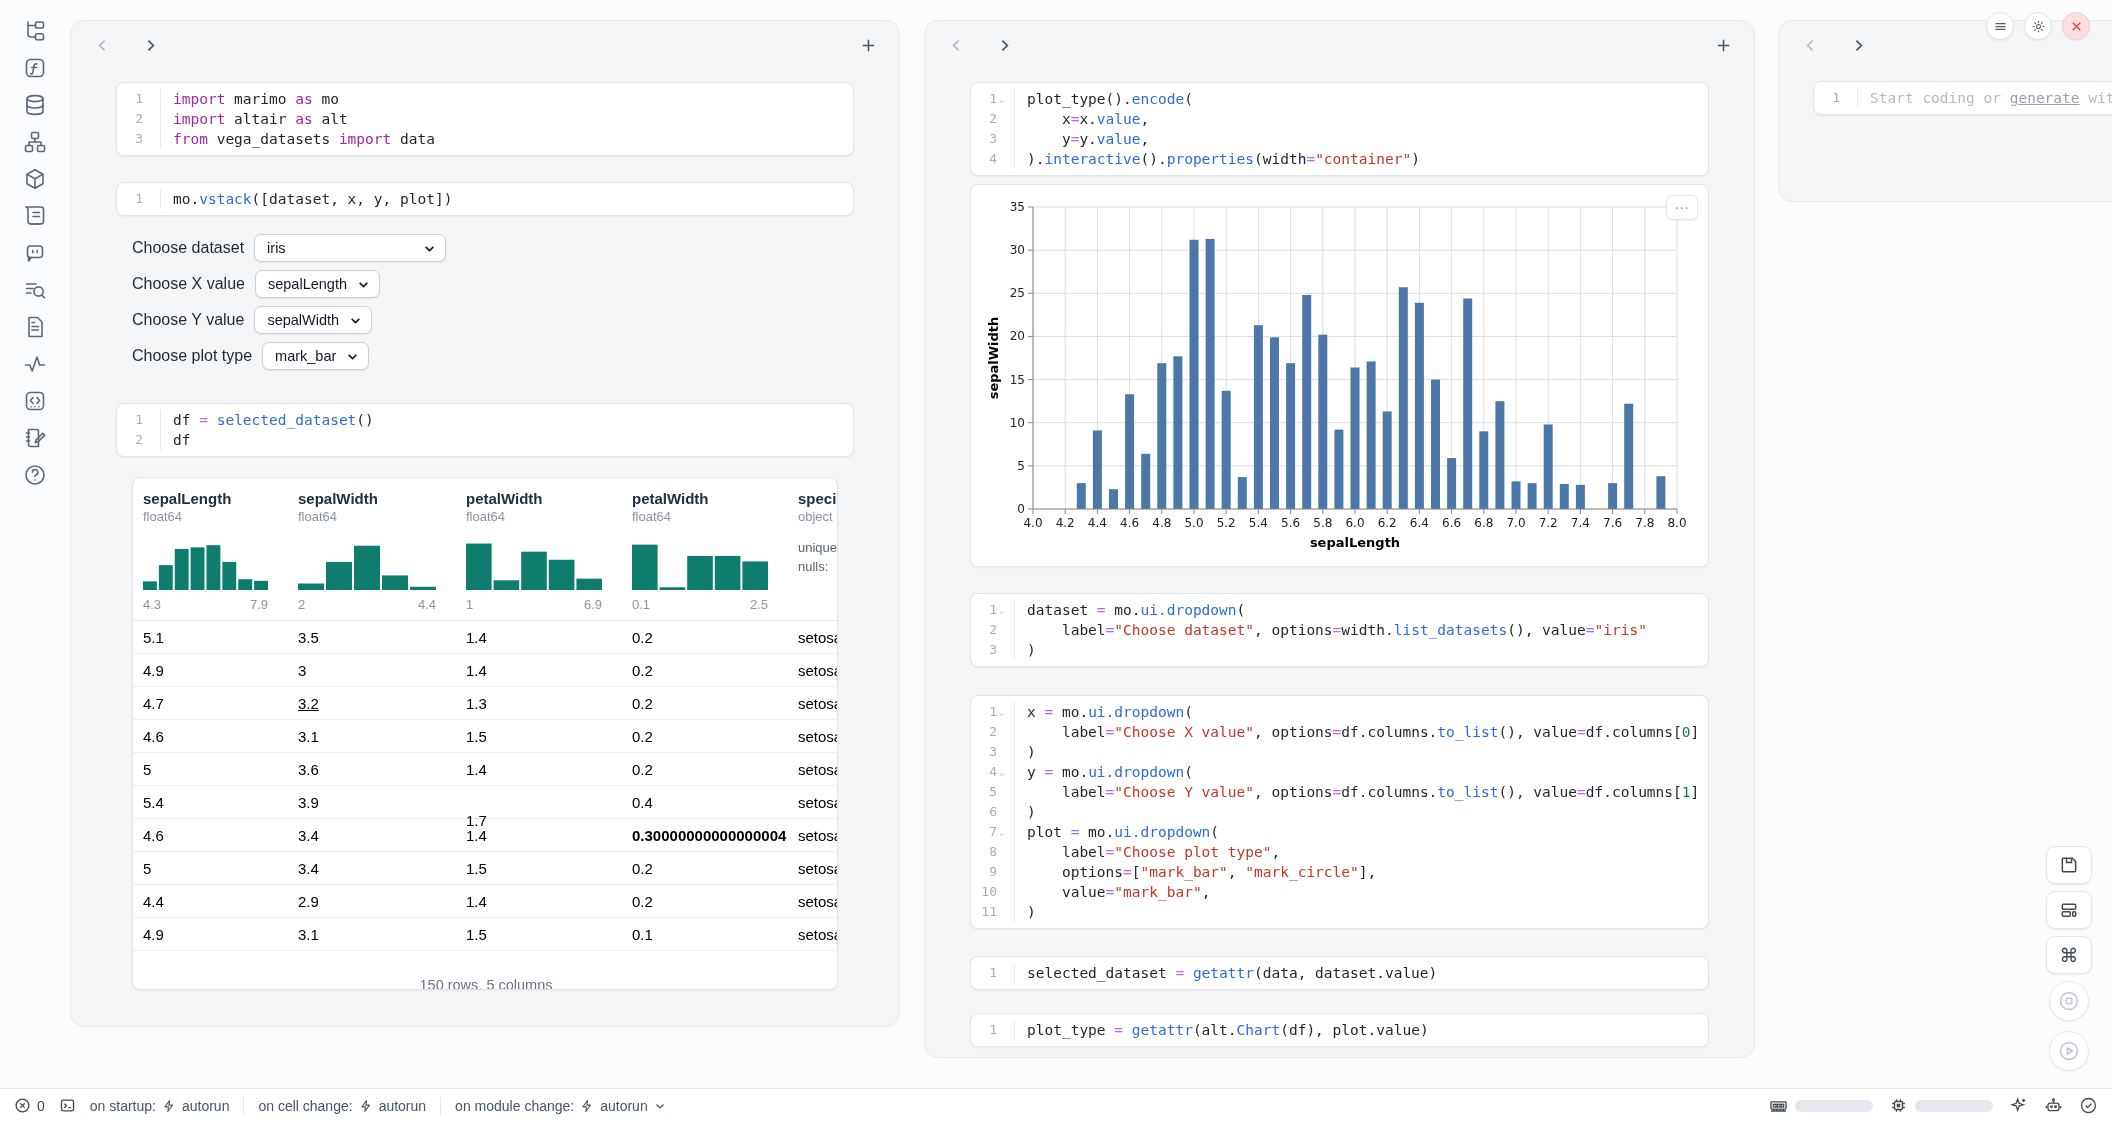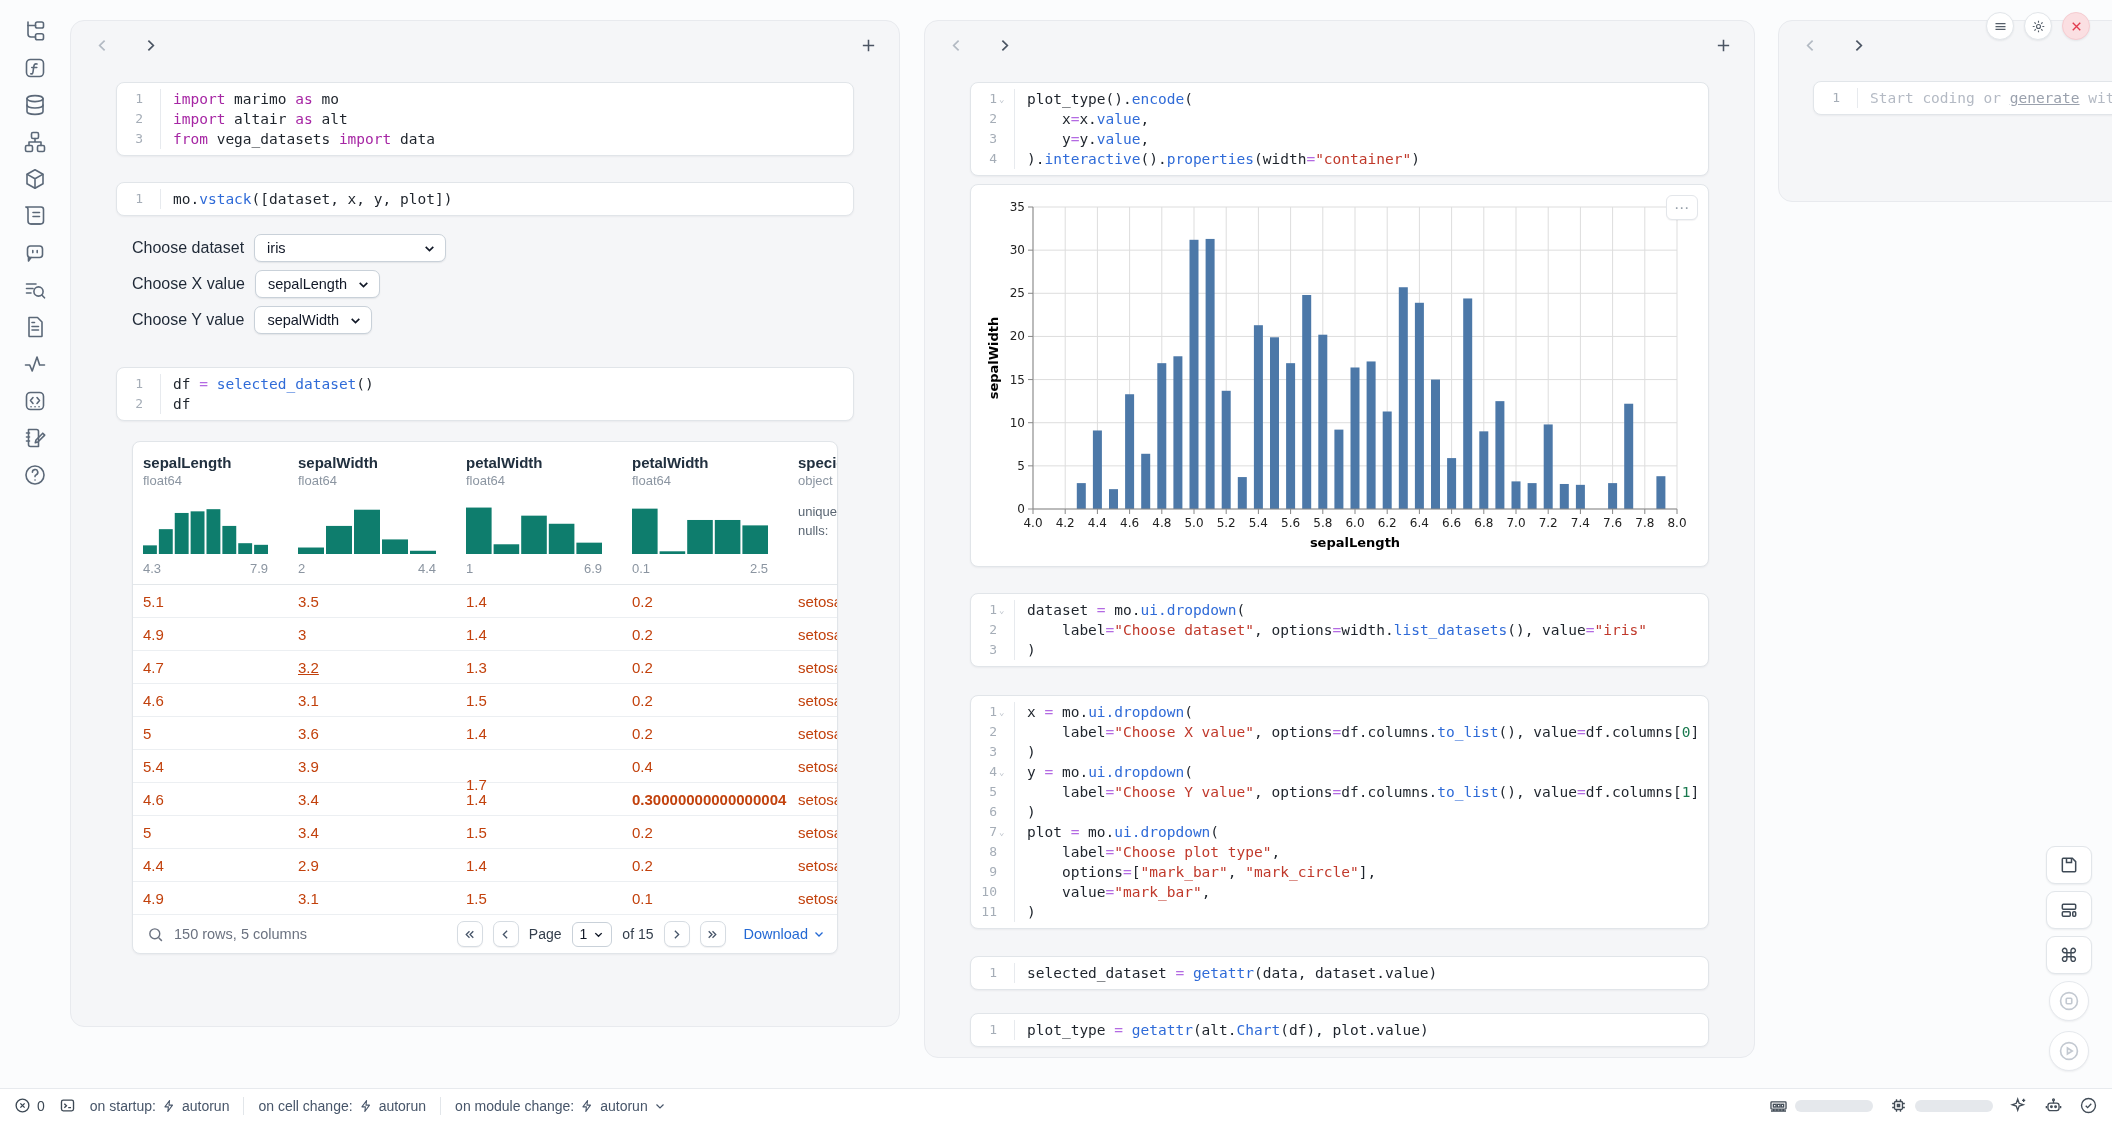--- a/index.html
+++ b/index.html
@@ -42,23 +42,23 @@
 
   
   .table-card { margin:0 16px; background:#fff; border:1px solid #e1e5e9; border-radius:8px; box-shadow:0 1px 2px rgba(16,24,40,.05); overflow:hidden; }
   .t-inner { overflow:hidden; }
   .t-head { display:flex; padding:12px 0 8px 10px; border-bottom:1px solid #e3e7ea; width:860px; }
   .t-col-name { font-size:15px; font-weight:bold; color:#21303f; }
   .t-col-type { font-size:13px; color:#8b95a1; margin-top:2px; }
   .t-col-stats { font-size:13px; color:#5a6673; margin-top:14px; line-height:19px; white-space:nowrap; }
   .t-hist { margin-top:12px; }
   .t-hist-labels { display:flex; justify-content:space-between; font-size:13px; color:#8b95a1; margin-top:3px; }
-  .t-row { display:flex; width:860px; border-bottom:1px solid #eceff2; height:33px; align-items:center; padding-left:10px; font-size:15px; color:#c2410c; }
+  .t-row { display:flex; width:860px; border-bottom:1px solid #eceff2; height:33px; align-items:center; padding-left:10px; font-size:15px; color:#000000; }
   .t-cell { overflow:hidden; white-space:nowrap; }
-  .t-foot { display:flex; align-items:center; height:38px; padding:0 12px 0 14px; gap:10px; }
+  .t-foot { display:flex; align-items:center; height:38px; padding:0 12px 0 14px; gap:26px;flex-direction:column; }
   .t-summary { font-size:14.5px; color:#6b7280; flex:1; }
   .pg-btn { width:26px; height:26px; border:1px solid #d6dce2; border-radius:7px; background:#fff; box-shadow:0 1px 1px rgba(16,24,40,.06); display:flex; align-items:center; justify-content:center; color:#475569; cursor:pointer; }
   .pg-btn svg { width:13px; height:13px; }
   .pg-label { font-size:14px; color:#333e4c; }
   .pg-select { display:inline-flex; align-items:center; gap:6px; border:1px solid #c9d1d9; border-radius:6px; height:25px; padding:0 7px; font-size:14px; color:#111827; background:#fff; cursor:pointer; }
   .pg-select svg{ width:11px;height:11px; }
   .download { display:inline-flex; align-items:center; gap:5px; color:#2469d4; font-size:14.5px; margin-left:8px; cursor:pointer; }
   .download svg { width:12px; height:12px; }
   .search-ic { color:#6b7280; width:17px; height:17px; }
 
@@ -269,20 +269,29 @@
               <span>sepalLength</span>
               <svg viewBox="0 0 24 24" fill="none" stroke="currentColor" stroke-width="3">
                 <path d="M5 9l7 7 7-7"></path>
               </svg>
             </span>
           </div>
           <div class="form-row">
             <span class="form-label">Choose Y value</span>
             <span class="select">
               <span>sepalWidth</span>
+              <svg viewBox="0 0 24 24" fill="none" stroke="currentColor" stroke-width="3">
+                <path d="M5 9l7 7 7-7"></path>
+              </svg>
+            </span>
+          </div>
+          <div class="form-row">
+            <span class="form-label">Choose plot type</span>
+            <span class="select">
+              <span>mark_bar</span>
               <svg viewBox="0 0 24 24" fill="none" stroke="currentColor" stroke-width="3">
                 <path d="M5 9l7 7 7-7"></path>
               </svg>
             </span>
           </div>
         </div>
 
       <div class="cell mt25">
           <div>
             <div class="cl">

